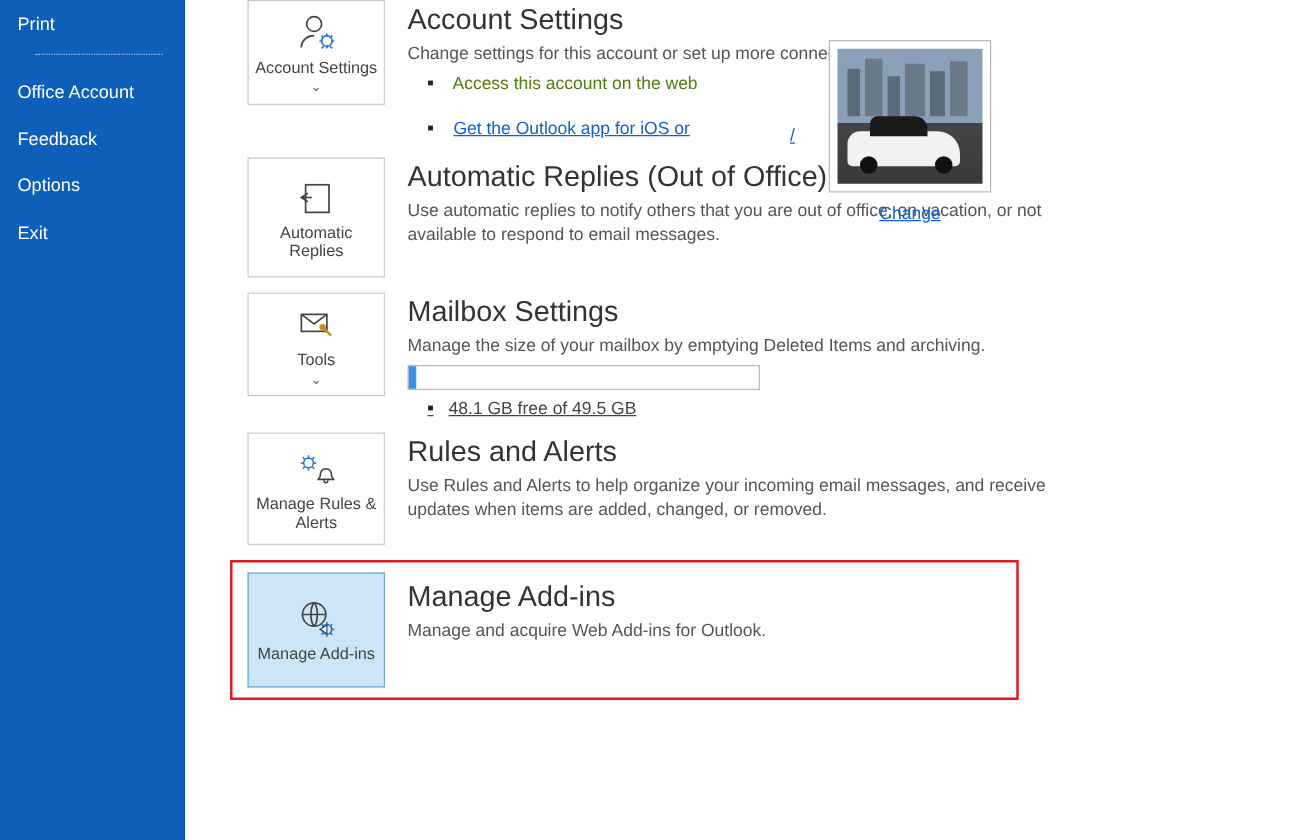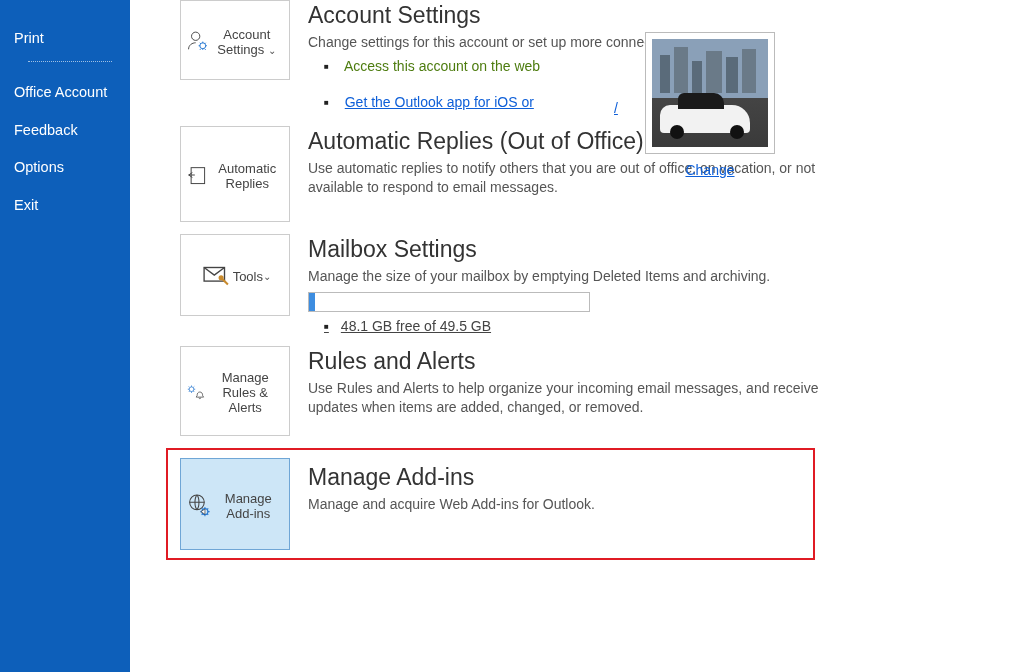--- a/index.html
+++ b/index.html
@@ -6,24 +6,24 @@
   body {
     font-family: "Segoe UI", Arial, sans-serif;
     background: #fff;
     width: 1035px;
     height: 672px;
     overflow: hidden;
     display: flex;
     color: #333;
   }
   .sidebar {
-    width: 130px;
+    width: 148px;
     background: #0d5fba;
     color: #fff;
-    padding-top: 20px;
+    padding-top: 2px;
     flex-shrink: 0;
   }
   .sidebar .item {
     padding: 10px 14px;
     font-size: 14.5px;
     cursor: pointer;
     line-height: 1.2;
   }
   .sidebar hr {
     border: none;
@@ -40,21 +40,21 @@
     display: flex;
     align-items: flex-start;
     margin-bottom: 12px;
   }
   .tile {
     width: 110px;
     min-height: 80px;
     border: 1px solid #ccc;
     background: #fff;
     display: flex;
-    flex-direction: row;
+    flex-direction: column;
     align-items: center;
     justify-content: center;
     padding: 8px 4px 6px 4px;
     margin-right: 18px;
     flex-shrink: 0;
     cursor: pointer;
     text-align: center;
   }
   .tile.highlight {
     background: #cde6f7;

